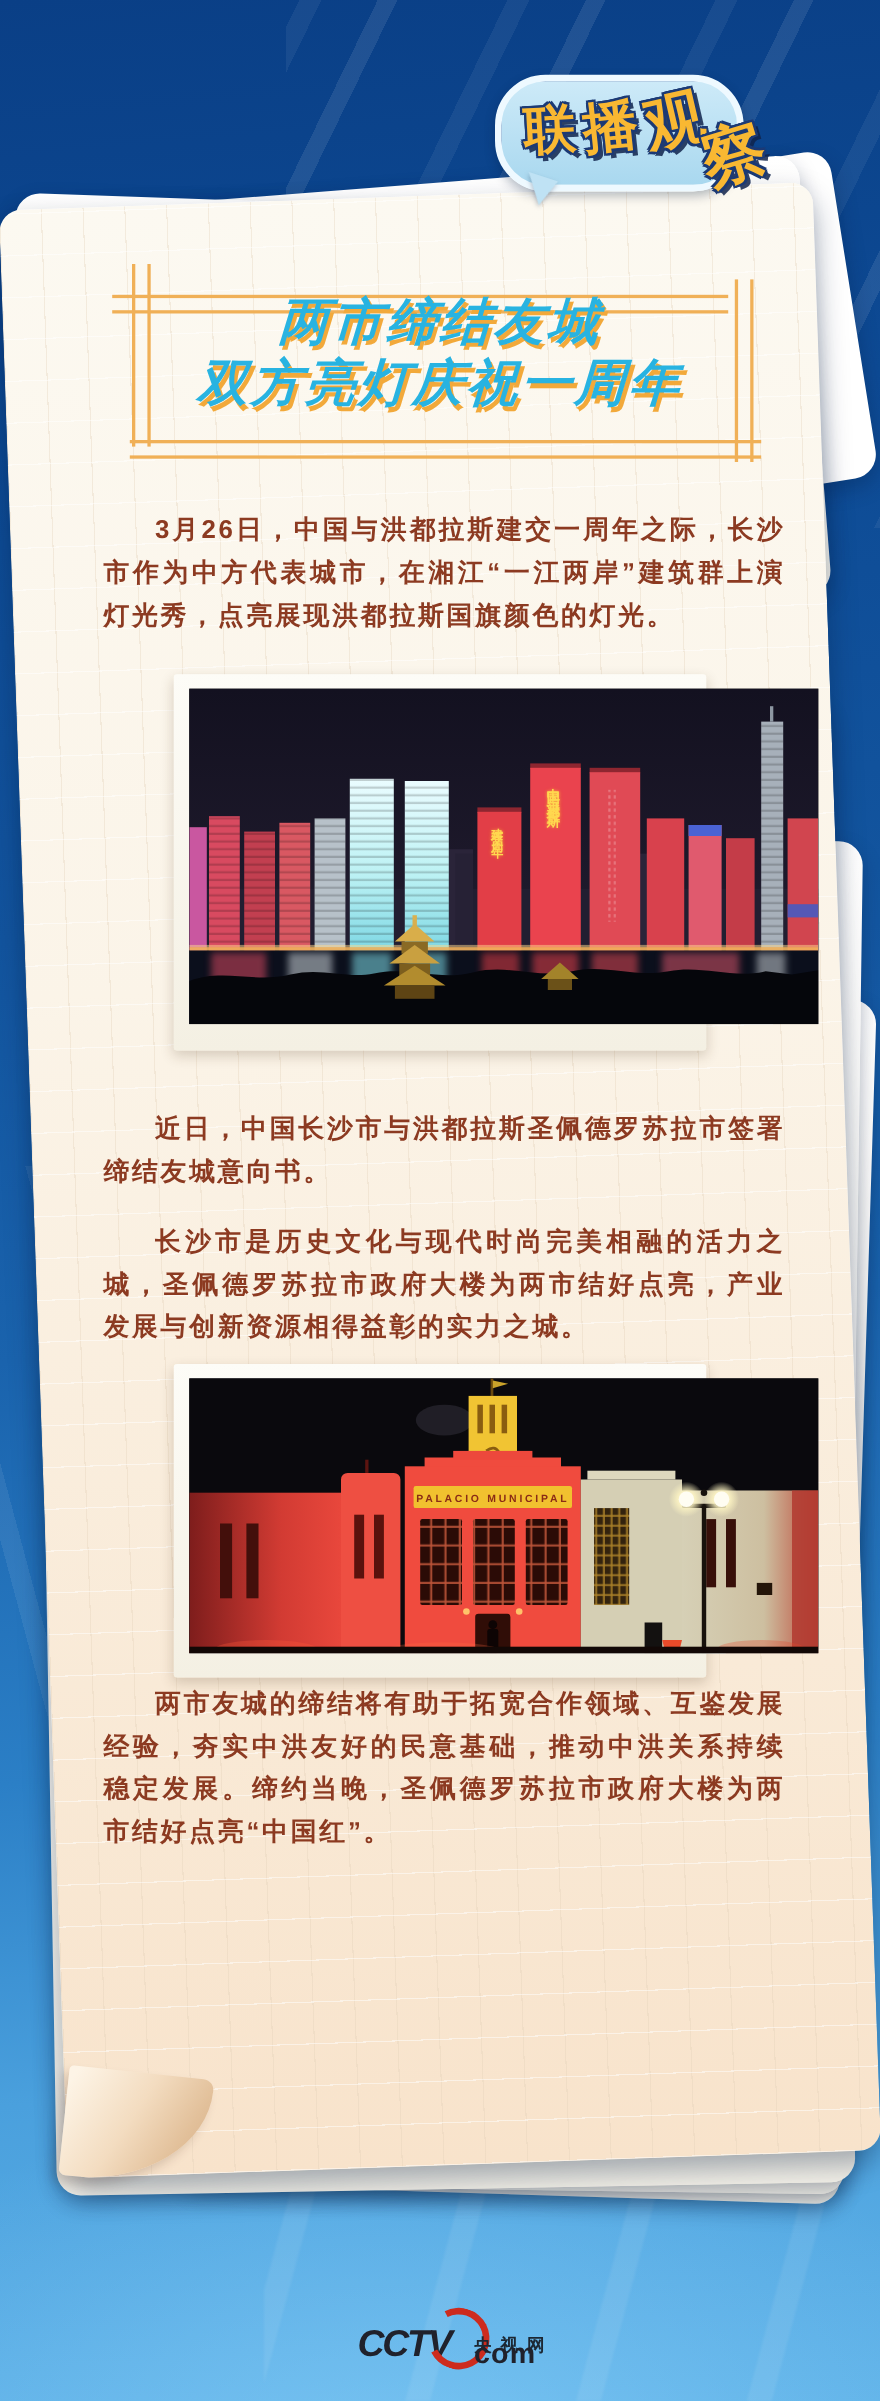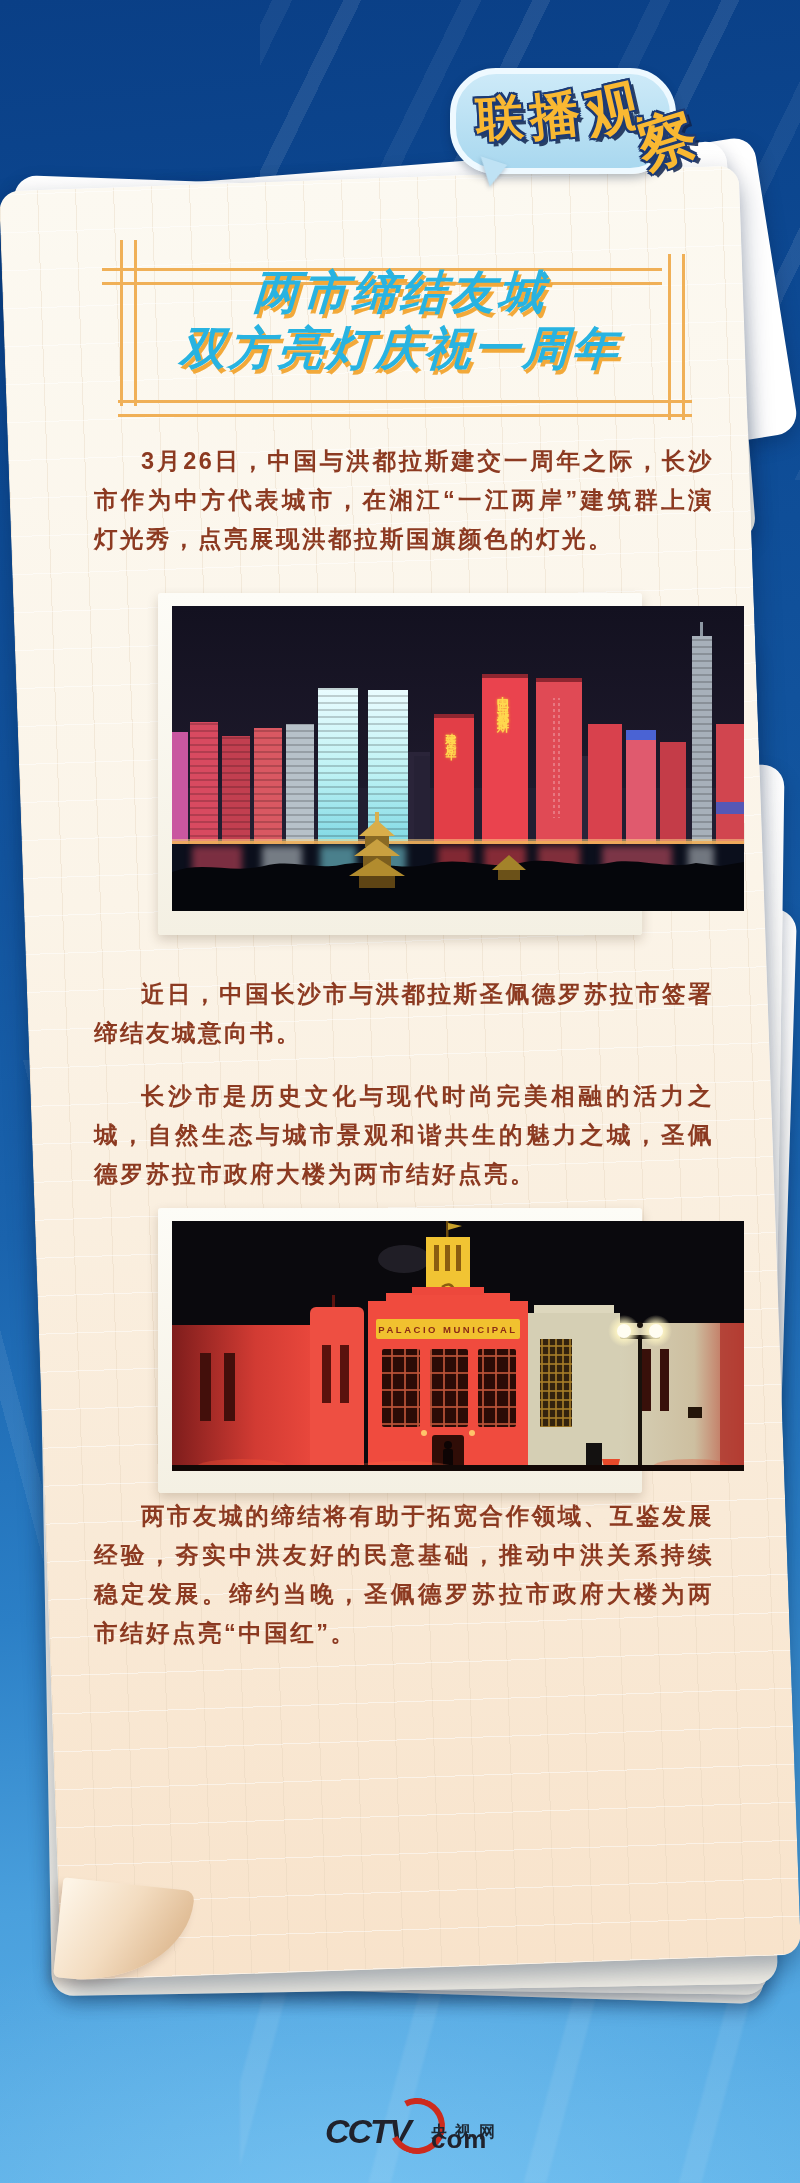--- a/index.html
+++ b/index.html
@@ -39,21 +39,21 @@
   #frameTop{left:72px;top:2px;width:560px;}
   #frameBottom{left:88px;top:134px;width:574px;}
   #frameLeft{left:90px;top:-26px;height:166px;}
   #frameRight{left:638px;top:-12px;height:166px;}
   .t-line{position:relative;text-align:center;font-weight:900;font-style:italic;color:#28b3e1;
     letter-spacing:3px;text-shadow:3px 4px 0 #f2a93a;transform:skewX(-3deg);}
   #t1{font-size:46px;margin-top:10px;line-height:52px;}
   #t2{font-size:46px;margin-top:4px;line-height:52px;}
   .para{margin:0;padding:0 56px 0 64px;text-indent:2em;font-size:23.5px;letter-spacing:2.5px;
     line-height:39px;color:#8c3a21;font-weight:600;text-align:justify;}
-  #p1{margin-top:24px;} #p2{margin-top:40px;} #p3{margin-top:22px;} #p4{margin-top:24px;} #p5{margin-top:4px;}
+  #p1{margin-top:44px;} #p2{margin-top:52px;} #p3{margin-top:22px;} #p4{margin-top:24px;} #p5{margin-top:4px;}
   .polaroid{box-sizing:border-box;width:484px;margin:0 auto;background:linear-gradient(180deg,#fdfcf7,#f4f0e3);
     border-radius:3px;box-shadow:0 5px 12px rgba(70,45,20,.2);}
   #ph1{margin-top:34px;padding:13px 14px 24px;}
   #ph2{margin-top:14px;padding:13px 14px 22px;}
   .photo{position:relative;width:572px;overflow:hidden;background:#0c0b10;}
   #photo1{height:305px;} #photo2{height:250px;}
   .photo svg{position:absolute;left:0;top:0;width:100%;height:100%;display:block;}
   .ttext{position:absolute;writing-mode:vertical-rl;text-orientation:upright;color:#ffd84f;font-weight:700;
     letter-spacing:4px;text-shadow:0 0 3px rgba(255,190,60,.7);}
   #tt1{left:271px;top:118px;font-size:11px;}
@@ -195,21 +195,21 @@
             <polygon points="320,264 354,264 337,249" fill="#a3832a"></polygon>
             <rect x="326" y="264" width="22" height="10" fill="#6b5118"></rect>
           </g>
         </svg>
         <div class="ttext" id="tt1">建交一周年</div>
         <div class="ttext" id="tt2">中国与洪都拉斯</div>
       </div>
     </div>
 
     <p class="para" id="p2">近日，中国长沙市与洪都拉斯圣佩德罗苏拉市签署缔结友城意向书。</p>
-    <p class="para" id="p4">长沙市是历史文化与现代时尚完美相融的活力之城，自然生态与城市景观和谐共生的魅力之城，圣佩德罗苏拉市政府大楼为两市结好点亮。</p>
+    <p class="para" id="p4">长沙市是历史文化与现代时尚完美相融的活力之城，圣佩德罗苏拉市政府大楼为两市结好点亮，产业发展与创新资源相得益彰的实力之城。</p>
 
     <div class="polaroid" id="ph2">
       <div class="photo" id="photo2">
         <svg viewBox="0 0 572 250" preserveAspectRatio="none">
           <defs>
             <linearGradient id="lw" x1="0" y1="0" x2="1" y2="0">
               <stop offset="0" stop-color="#7e1d1c"></stop>
                 <stop offset=".55" stop-color="#d23b33"></stop>
                 <stop offset="1" stop-color="#ee4a3e"></stop>
             </linearGradient>

